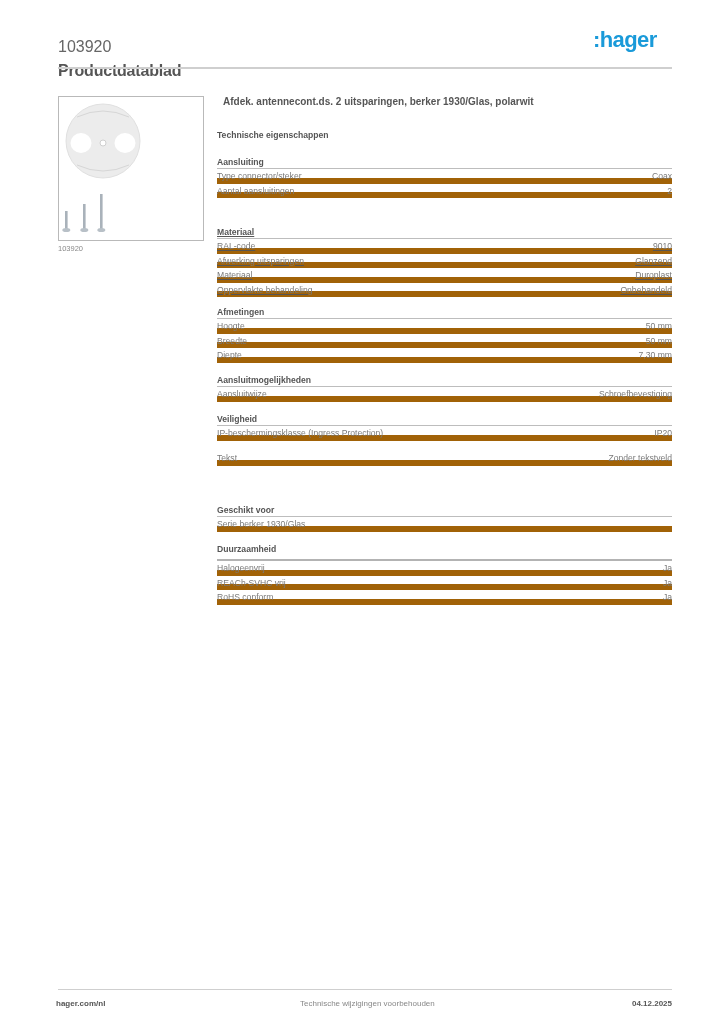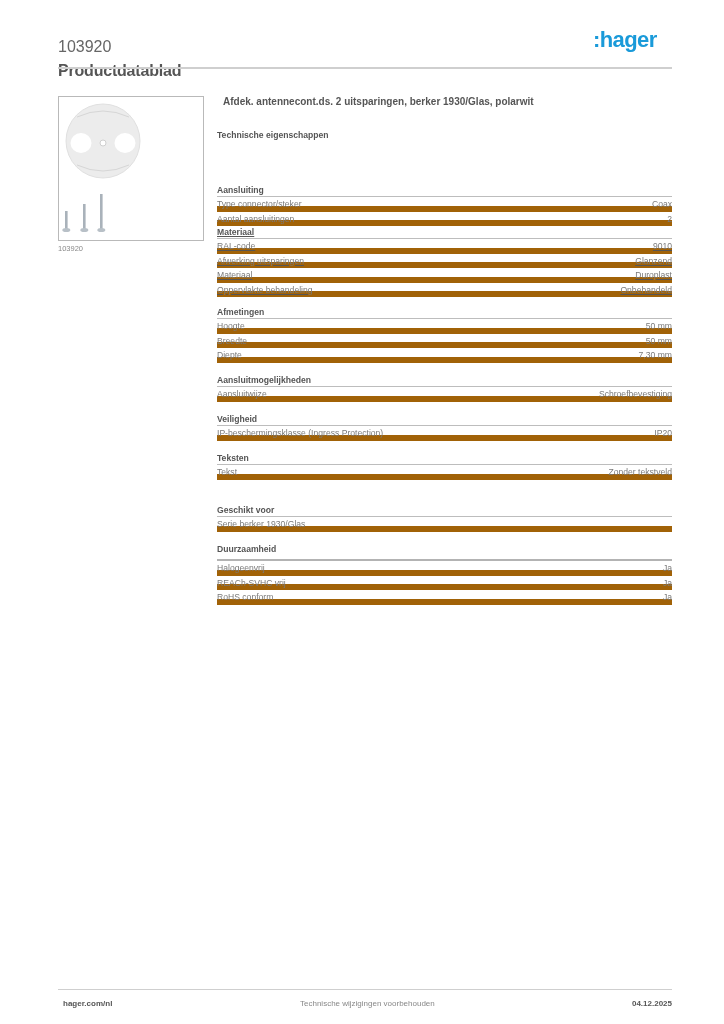--- a/index.html
+++ b/index.html
@@ -17,21 +17,21 @@
   .product-title { left: 217px; top: 96px; font-size: 10px; font-weight: bold; color: #555; margin-left: 6px; }
   .tech-title { left: 217px; top: 130px; font-size: 8.6px; font-weight: bold; color: #555; }
 
   .spec { left: 217px; width: 455px; }
   .group-head { height: 14px; font-size: 8.6px; font-weight: bold; color: #555; border-bottom: 1.4px solid #bdbdbd; line-height: 14px; box-sizing: border-box; }
   .group-head.thick { border-bottom: 2px solid #b3b3b3; }
   .row { display: flex; justify-content: space-between; height: 14.6px; line-height: 14px; font-size: 8.6px; color: #7a7a7a; border-bottom: 6px solid #a16207; box-sizing: border-box; }
   .row .val { text-align: right; color: #7a7a7a; }
 
   .footer-rule { left: 58px; top: 989px; width: 614px; height: 1px; background: #cfcfcf; }
-  .footer-left { left: 63px; top: 999px; font-size: 8px; font-weight: bold; color: #555; }
+  .footer-left { left: 56px; top: 999px; font-size: 8px; font-weight: bold; color: #555; }
   .footer-center { left: 300px; top: 999px; font-size: 8px; color: #888; }
   .footer-right { left: 620px; top: 999px; width: 52px; text-align: right; font-size: 8px; font-weight: bold; color: #555; }
 </style>
 </head>
 <body>
 
 <div class="abs doc-title">Productdatablad</div>
 <div class="abs doc-number">103920</div>
 <div class="abs logo">:hager</div>
 <div class="abs header-rule"></div>
@@ -57,21 +57,21 @@
       <rect x="41" y="97" width="2.6" height="35" fill="#a9b2ba"></rect>
       <ellipse cx="42.3" cy="133" rx="4" ry="2" fill="#b8c0c7"></ellipse>
     </g>
   </svg>
 </div>
 <div class="abs image-caption">103920</div>
 
 <div class="abs product-title">Afdek. antennecont.ds. 2 uitsparingen, berker 1930/Glas, polarwit</div>
 <div class="abs tech-title">Technische eigenschappen</div>
 
-<div class="abs spec" style="top:155px;margin-top:28px;">
+<div class="abs spec" style="top:155px;">
   <div class="group-head">Aansluiting</div>
   <div class="row">
       <span>Type connector/steker</span>
       <span class="val">Coax</span>
     </div>
   <div class="row">
       <span>Aantal aansluitingen</span>
       <span class="val">2</span>
     </div>
 </div>
@@ -122,21 +122,20 @@
 
 <div class="abs spec" style="top:412px;">
   <div class="group-head">Veiligheid</div>
   <div class="row">
       <span>IP-beschermingsklasse (Ingress Protection)</span>
       <span class="val">IP20</span>
     </div>
 </div>
 
 <div class="abs spec" style="top:451px;">
-  <div class="group-head">Teksten</div>
   <div class="row">
       <span>Tekst</span>
       <span class="val">Zonder tekstveld</span>
     </div>
 </div>
 
 <div class="abs spec" style="top:503px;">
   <div class="group-head">Geschikt voor</div>
   <div class="row">
       <span>Serie berker 1930/Glas</span>

